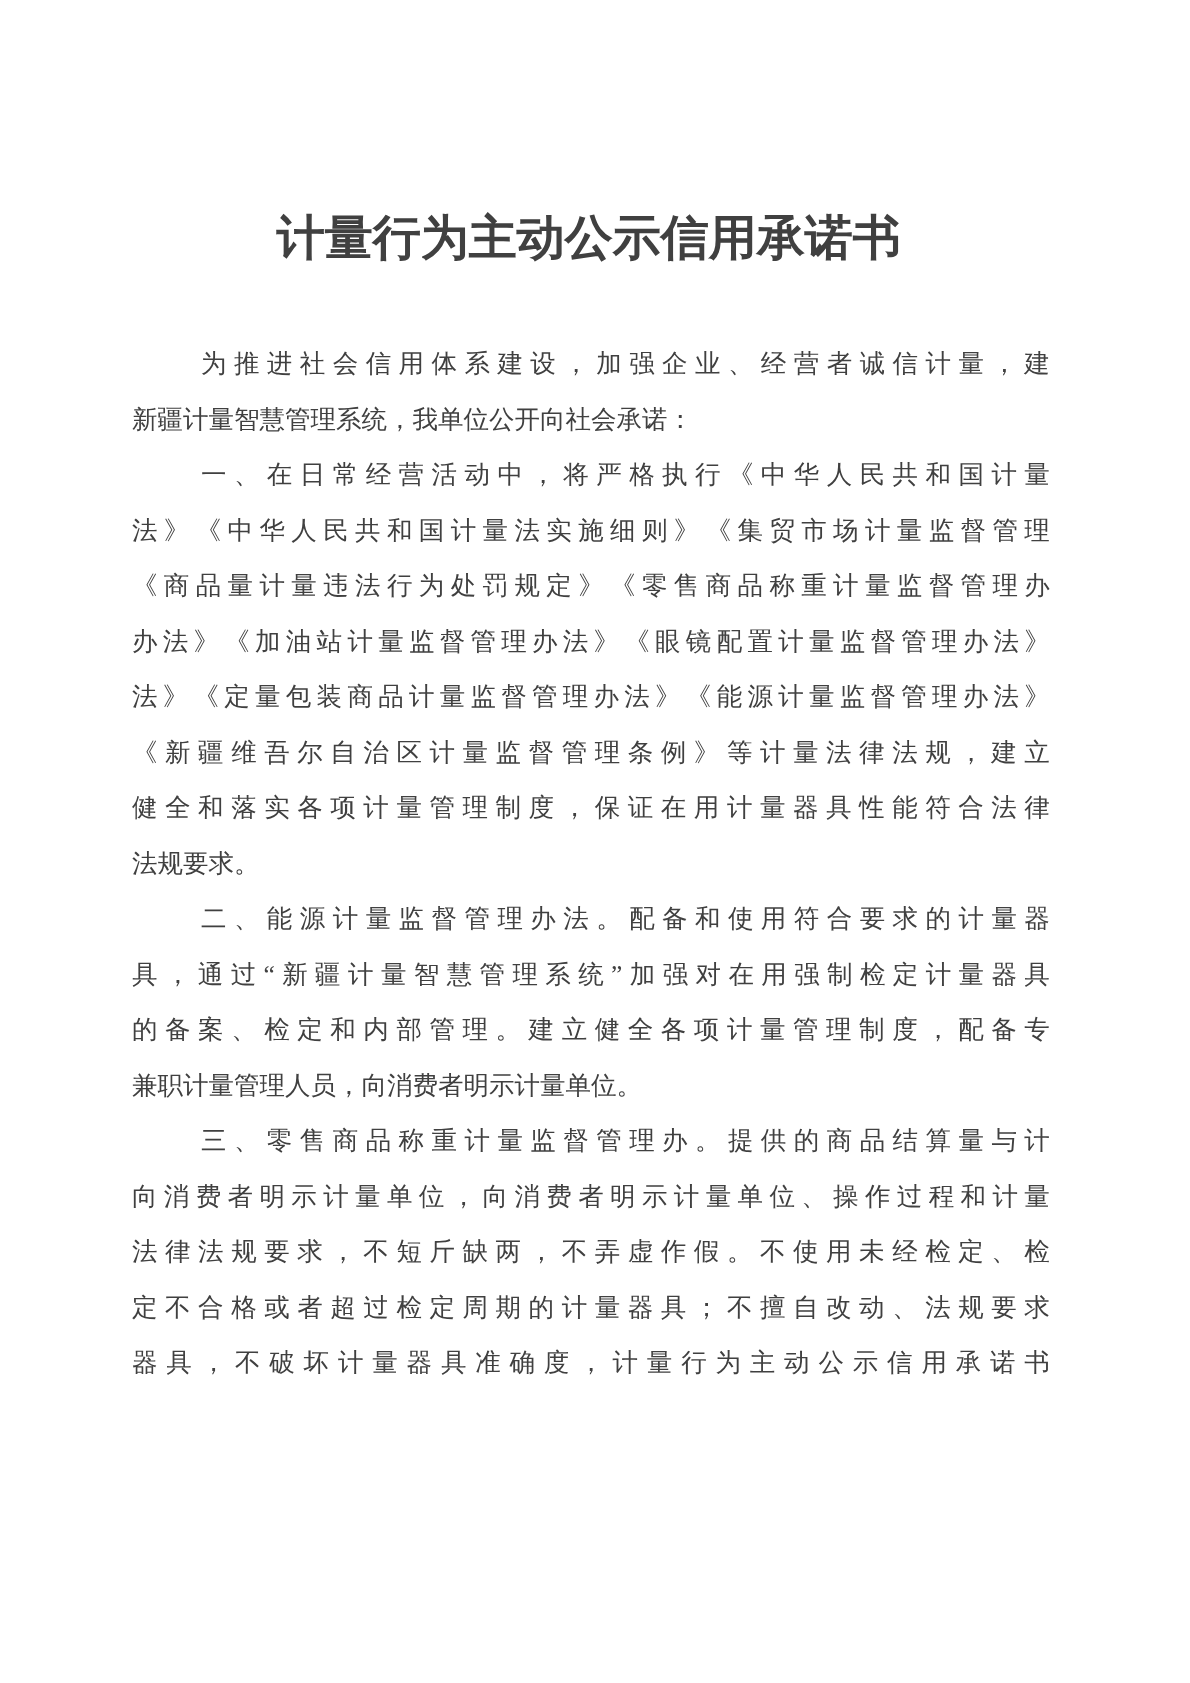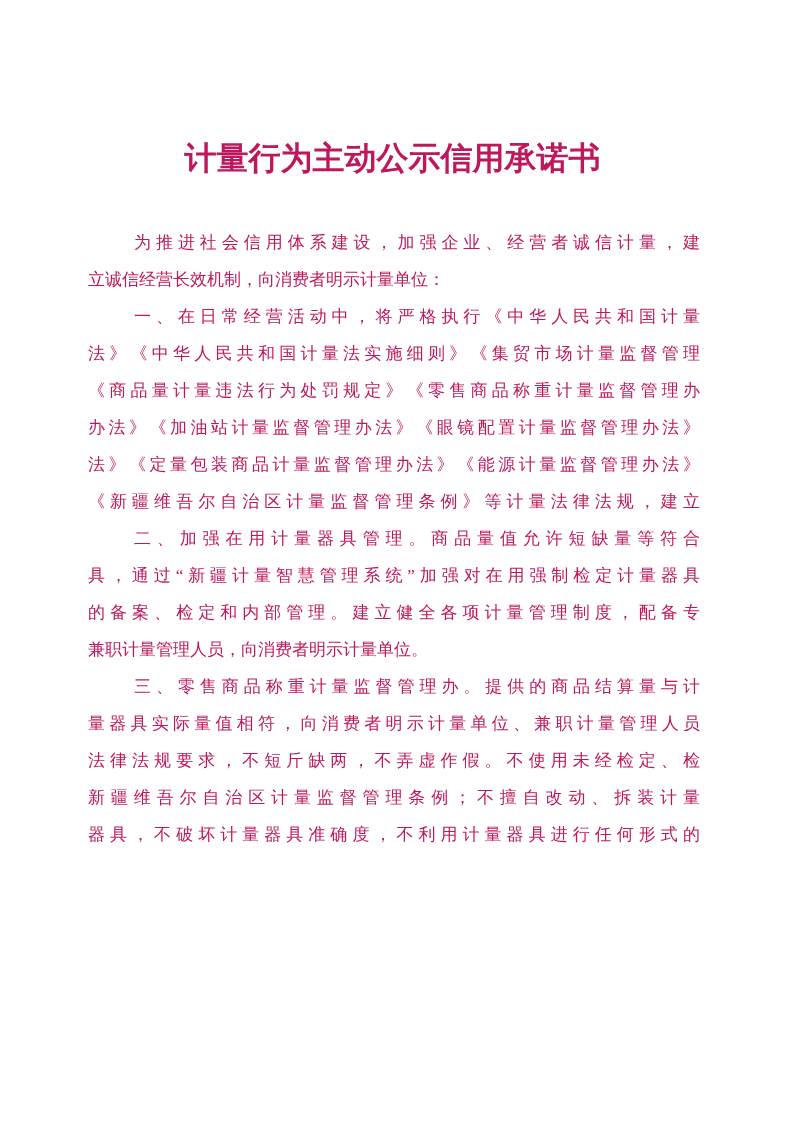--- a/index.html
+++ b/index.html
@@ -7,21 +7,21 @@
     padding: 0;
     background: #ffffff;
   }
   .page {
     position: relative;
     width: 793px;
     height: 1122px;
     background: #ffffff;
     overflow: hidden;
     font-family: "Liberation Serif", "DejaVu Serif", serif;
-    color: #be185d;
+    color: #404040;
   }
   .doc-title {
     position: absolute;
     top: 138px;
     left: 88px;
     width: 609px;
     text-align: center;
     font-size: 32px;
     line-height: 40px;
     font-weight: bold;
@@ -52,31 +52,33 @@
 </style>
 </head>
 <body>
 
 <div class="page">
 
   <div class="doc-title">计量行为主动公示信用承诺书</div>
 
   <div class="doc-body">
     <div class="line j indent">为推进社会信用体系建设，加强企业、经营者诚信计量，建</div>
-    <div class="line">立诚信经营长效机制，向消费者明示计量单位：</div>
+    <div class="line">新疆计量智慧管理系统，我单位公开向社会承诺：</div>
     <div class="line j indent">一、在日常经营活动中，将严格执行《中华人民共和国计量</div>
     <div class="line j">法》《中华人民共和国计量法实施细则》《集贸市场计量监督管理</div>
     <div class="line j">《商品量计量违法行为处罚规定》《零售商品称重计量监督管理办</div>
     <div class="line j">办法》《加油站计量监督管理办法》《眼镜配置计量监督管理办法》</div>
     <div class="line j">法》《定量包装商品计量监督管理办法》《能源计量监督管理办法》</div>
     <div class="line j">《新疆维吾尔自治区计量监督管理条例》等计量法律法规，建立</div>
-    <div class="line j indent">二、加强在用计量器具管理。商品量值允许短缺量等符合</div>
+    <div class="line j">健全和落实各项计量管理制度，保证在用计量器具性能符合法律</div>
+    <div class="line">法规要求。</div>
+    <div class="line j indent">二、能源计量监督管理办法。配备和使用符合要求的计量器</div>
     <div class="line j">具，通过“新疆计量智慧管理系统”加强对在用强制检定计量器具</div>
     <div class="line j">的备案、检定和内部管理。建立健全各项计量管理制度，配备专</div>
     <div class="line">兼职计量管理人员，向消费者明示计量单位。</div>
     <div class="line j indent">三、零售商品称重计量监督管理办。提供的商品结算量与计</div>
-    <div class="line j">量器具实际量值相符，向消费者明示计量单位、兼职计量管理人员</div>
+    <div class="line j">向消费者明示计量单位，向消费者明示计量单位、操作过程和计量</div>
     <div class="line j">法律法规要求，不短斤缺两，不弄虚作假。不使用未经检定、检</div>
-    <div class="line j">新疆维吾尔自治区计量监督管理条例；不擅自改动、拆装计量</div>
-    <div class="line j">器具，不破坏计量器具准确度，不利用计量器具进行任何形式的</div>
+    <div class="line j">定不合格或者超过检定周期的计量器具；不擅自改动、法规要求</div>
+    <div class="line j">器具，不破坏计量器具准确度，计量行为主动公示信用承诺书</div>
   </div>
 
 </div>
 
 </body></html>

